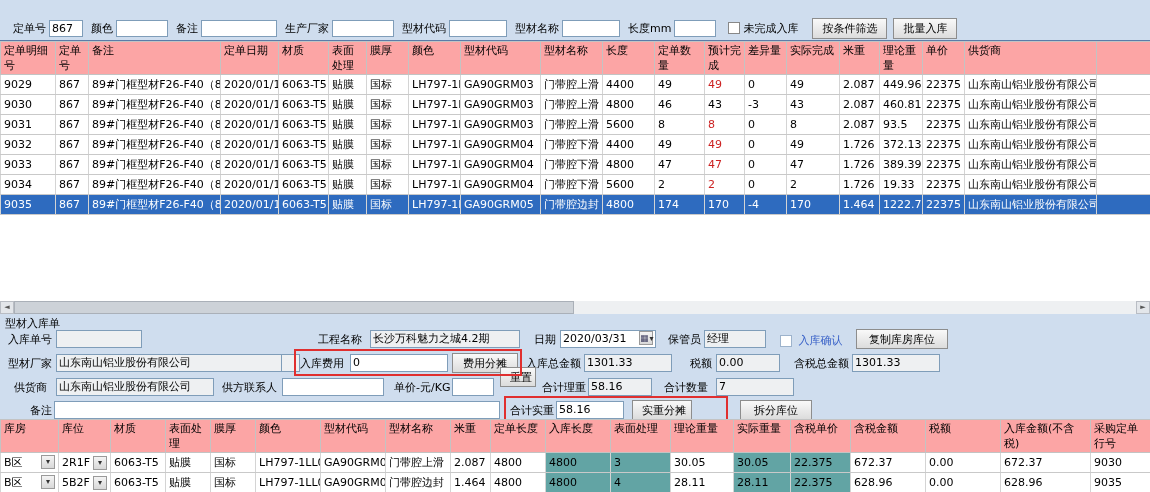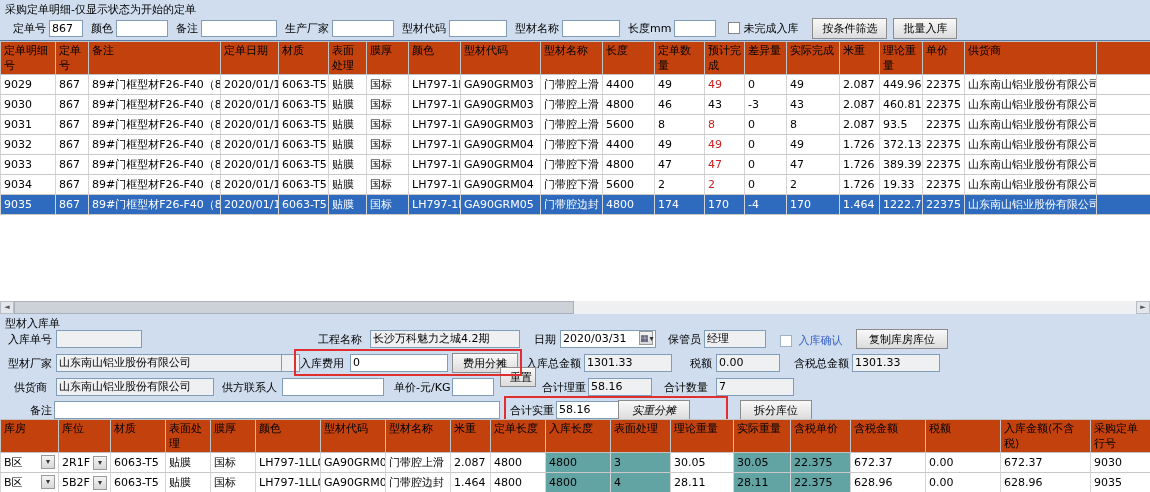--- a/index.html
+++ b/index.html
@@ -15,21 +15,21 @@
   .cb { display:inline-block; width:12px; height:12px; border:1px solid #888; background:#fff;
         margin:0 3px 0 12px; vertical-align:middle; }
   .cblabel { margin-right:8px; }
   .btn { height:21px; background:linear-gradient(#f9f9f9,#dcdcdc); border:1px solid #8d8d8d;
          font-size:11px; padding:0 9px; font-family:inherit; white-space:nowrap; }
   .filterrow .btn { margin-left:6px; }
   
   .tablewrap { position:absolute; left:0; top:40px; width:1150px; height:261px; background:#fff;
                border-top:1px solid #5a7ca8; overflow:hidden; }
   table { border-collapse:collapse; table-layout:fixed; width:1150px; }
-  th { background:#c2410c; border:1px solid #c3c3c3; font-weight:normal; font-size:11px;
+  th { background:#fca5a5; border:1px solid #c3c3c3; font-weight:normal; font-size:11px;
        text-align:left; vertical-align:top; padding:1px 3px; height:31px; overflow:hidden;margin-top:24px; }
   td { border:1px solid #d4d4d4; border-bottom:1px solid #c9c9c9; font-size:11px; padding:2px 3px;
        height:16px; white-space:nowrap; overflow:hidden; background:#fff; }
   tr.selected td { background:#2e6bbf; color:#fff; }
   td.red { color:#cc2222; }
   td.teal { background:#62a4a4; }
   
   .hscroll { position:absolute; left:0; top:301px; width:1150px; height:13px; background:#eef0f2; }
   .sarrow { position:absolute; top:0; width:14px; height:13px; background:#e3e6ea; border:1px solid #b9bdc4;
             font-size:7px; line-height:11px; text-align:center; color:#555; }
@@ -49,21 +49,20 @@
   
   .btablewrap { position:absolute; left:0; top:419px; width:1150px; height:73px; background:#fff; overflow:hidden; }
   .btablewrap th { height:28px; }
   .btablewrap td { height:17px; }
 </style>
 </head>
 <body>
 
 <div class="app">
 
-  <div class="titlebar">采购定单明细-仅显示状态为开始的定单</div>
 
   <div class="filterrow">
     <span id="filter-fields" style="display:flex;align-items:center;">
         <span class="flabel">定单号</span>
         <input class="tfield" value="867" style="width: 34px;">
         <span class="flabel">颜色</span>
         <input class="tfield" style="width: 52px;">
         <span class="flabel">备注</span>
         <input class="tfield" style="width: 76px;">
         <span class="flabel">生产厂家</span>
@@ -327,21 +326,21 @@
       <div class="ffield tfield gray" style="left: 588px; top: 378px; width: 64px; height: 18px;">58.16</div>
       <span class="flbl" style="left: 664px; top: 380px;">合计数量</span>
       <div class="ffield tfield gray" style="left: 716px; top: 378px; width: 78px; height: 18px;">7</div>
       <span class="flbl" style="left: 30px; top: 403px;">备注</span>
       <div class="ffield tfield" style="left: 54px; top: 401px; width: 446px; height: 18px;"></div>
       <span class="flbl" style="left: 510px; top: 403px;">合计实重</span>
       <div class="ffield tfield" style="left: 556px; top: 401px; width: 68px; height: 18px;">58.16</div>
       <button class="btn fbtn" style="left: 856px; width: 92px; top: 329px; font-family: Liberation Serif, serif;">复制库房库位</button>
       <button class="btn fbtn" style="left: 452px; width: 66px; top: 353px;">费用分摊</button>
       <button class="btn fbtn" style="left: 500px; width: 36px; top: 367px;">重置</button>
-      <button class="btn fbtn" style="left: 618px; width: 72px; top: 400px; font-style: italic;">实重分摊</button>
+      <button class="btn fbtn" style="left: 632px; width: 60px; top: 400px;">实重分摊</button>
       <button class="btn fbtn" style="left: 740px; width: 72px; top: 400px;">拆分库位</button>
     </div>
 
   <div class="redbox" style="left:294px;top:349px;width:228px;height:27px;"></div>
   <div class="redbox" style="left:504px;top:396px;width:224px;height:28px;"></div>
 
   <div class="confirm" style="left:780px;top:333px;">
     <span class="cb"></span>
     <span>入库确认</span>
   </div>

